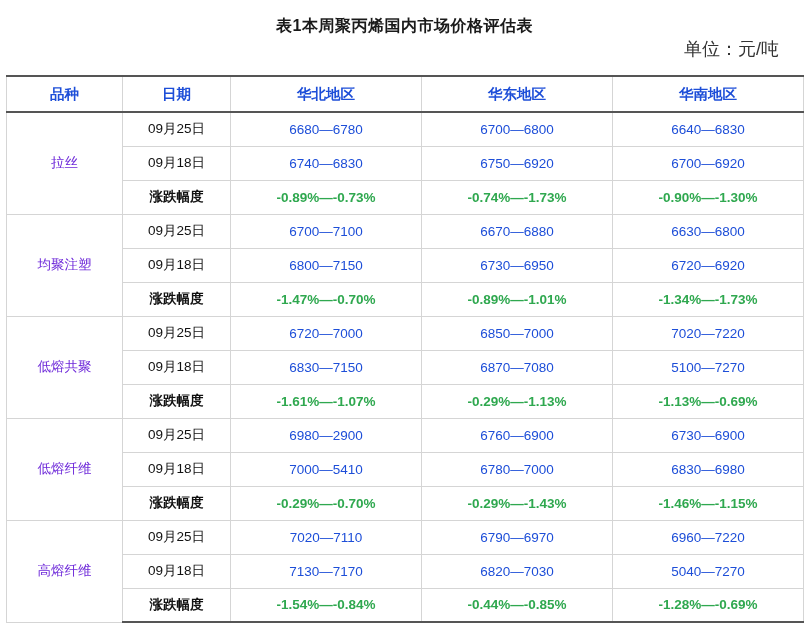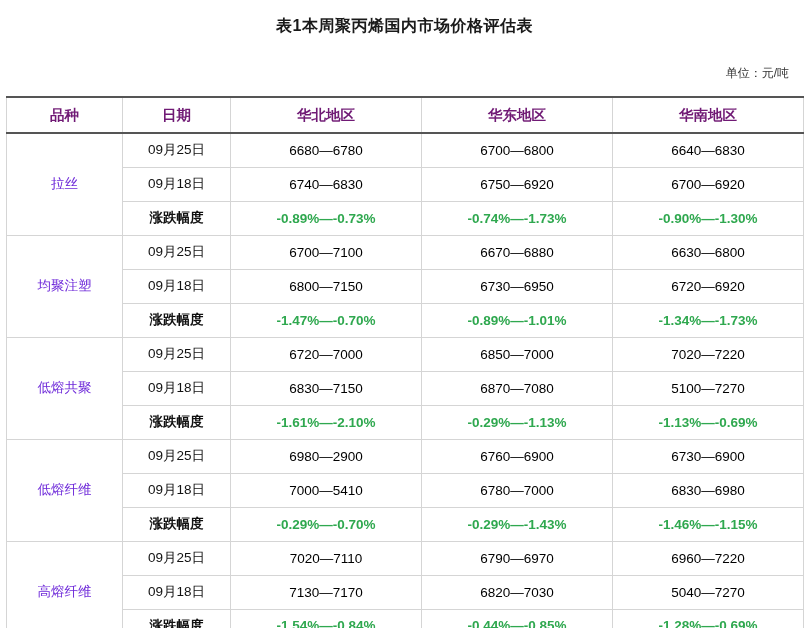--- a/index.html
+++ b/index.html
@@ -26,24 +26,23 @@
     font-weight: bold;
     color: #1a1a1a;
     padding-top: 16px;
     letter-spacing: 0.5px;
   }
   .title .tnum {
     margin-right: 0;
   }
   .unit {
     text-align: right;
-    font-size: 12px;
+    font-size: 18px;
     color: #333333;
-    padding-right: 20px;
-    margin-top: 28px;
+    padding-right: 30px;
   }
   .table-wrap {
     margin: 14px 6px 0 6px;
   }
   table.price {
     border-collapse: collapse;
     width: 797px;
     table-layout: fixed;
   }
   table.price col.c0 { width: 116px; }
@@ -57,21 +56,21 @@
     text-align: center;
     vertical-align: middle;
     font-size: 13.5px;
     height: 34px;
     padding: 0 2px;
     box-sizing: border-box;
   }
   table.price thead th {
     font-weight: bold;
     font-size: 14.5px;
-    color: #701a75;
+    color: #1d4ed8;
     height: 36px;
   }
   table.price thead tr th {
     border-top: 2px solid #555555;
     border-bottom: 2px solid #555555;
   }
   td.group {
     font-size: 14px;
     color: #6d28d9;
     border-left: 1px solid #d5d5d5;
@@ -89,21 +88,21 @@
     color: #2fa84f;
     font-weight: bold;
     font-size: 14px;
     margin-top: 44px;
   }
   td.label-pct {
     font-weight: bold;
     color: #111111;
   }
   td.val {
-    color: #000000;
+    color: #1d4ed8;
     font-size: 14px;
   }
 </style>
 </head>
 <body>
 
 <div class="page">
 
   <div class="title">
     <span class="tnum">表1</span><span>本周聚丙烯国内市场价格评估表</span>
@@ -179,21 +178,21 @@
           <td class="val">7020—7220</td>
         </tr>
         <tr>
           <td class="datecell">09月18日</td>
           <td class="val">6830—7150</td>
           <td class="val">6870—7080</td>
           <td class="val">5100—7270</td>
         </tr>
         <tr>
           <td class="datecell label-pct">涨跌幅度</td>
-          <td class="pct">-1.61%—-2.10%</td>
+          <td class="pct">-1.61%—-1.07%</td>
           <td class="pct">-0.29%—-1.13%</td>
           <td class="pct">-1.13%—-0.69%</td>
         </tr>
 
         <tr class="group-start">
           <td class="group" rowspan="3">低熔纤维</td>
           <td class="datecell">09月25日</td>
           <td class="val">6980—2900</td>
           <td class="val">6760—6900</td>
           <td class="val">6730—6900</td>

